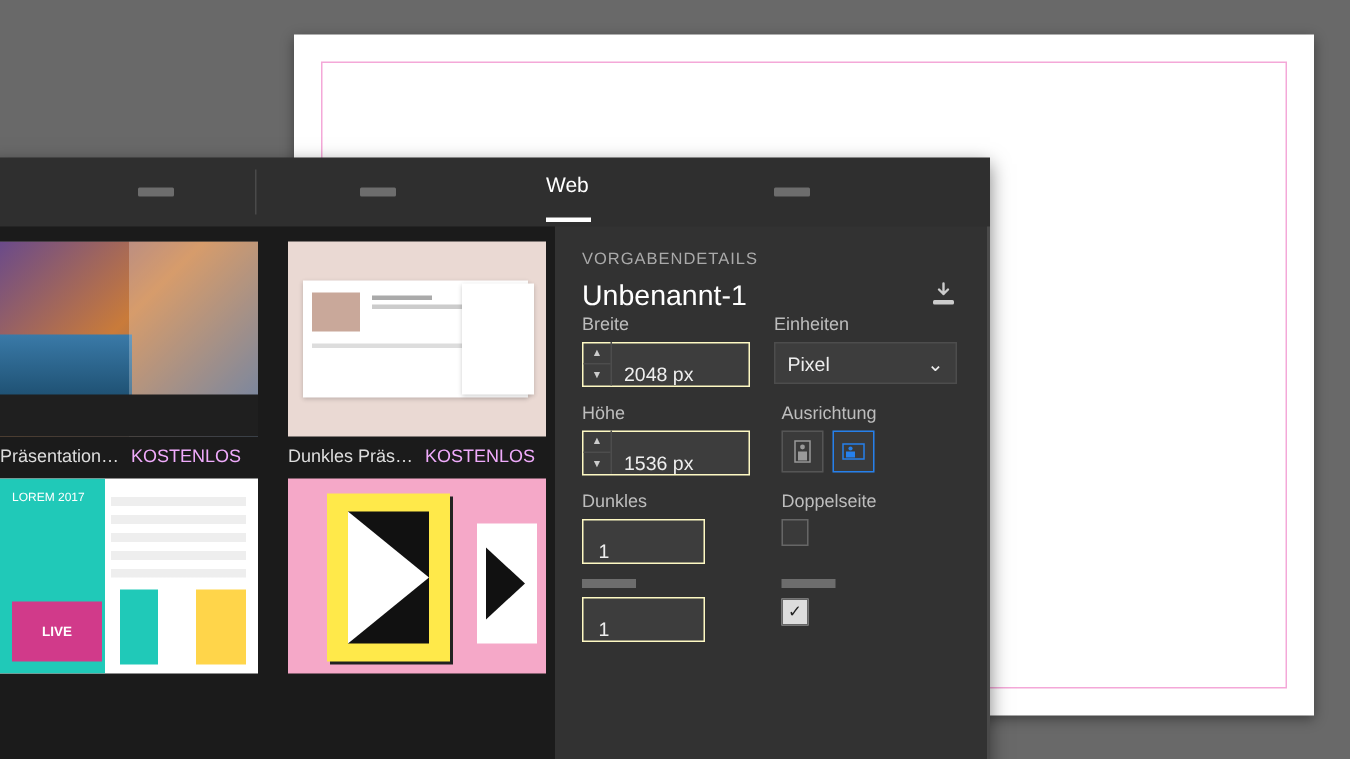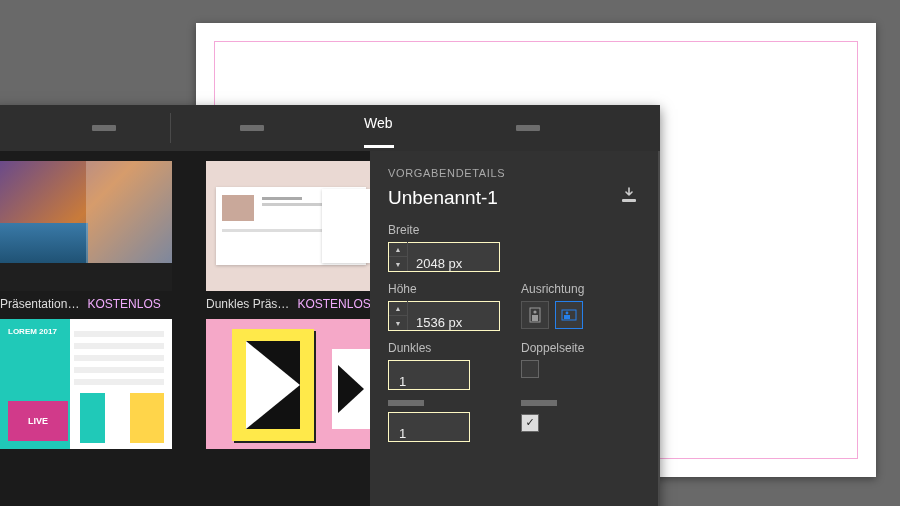--- a/index.html
+++ b/index.html
@@ -9,29 +9,29 @@
   .tabbar{height:46px;display:flex;align-items:center;position:relative}
   .tabbar .ph{width:24px;height:6px;background:#6d6d6d;border-radius:1px}
   .ph1{position:absolute;left:100px}
   .ph2{position:absolute;left:248px}
   .ph3{position:absolute;left:524px}
   .tab-web{position:absolute;left:372px;color:#fff;font-size:14px;padding-bottom:10px}
   .tab-underline{position:absolute;left:372px;top:40px;width:30px;height:3px;background:#fff}
   .tab-sep{position:absolute;left:178px;top:8px;width:1px;height:30px;background:#4a4a4a}
   .dialog-body{display:flex;flex:1}
   .templates{width:378px;background:#1b1b1b;padding:10px 8px 0 8px;box-sizing:border-box;overflow:hidden}
-  .trow{display:flex;gap:34px;margin-bottom:8px}
+  .trow{display:flex;gap:20px;margin-bottom:8px}
   .tcard{width:172px}
   .thumb{width:172px;height:130px;background:#555;position:relative;overflow:hidden}
   .tcap{display:flex;align-items:baseline;gap:8px;margin-top:6px;font-size:12px}
   .tcap .name{color:#ddd;white-space:nowrap;overflow:hidden;text-overflow:ellipsis;max-width:100px}
   .tcap .tag{color:#f0abfc}
   .details{flex:1;background:#323232;color:#ccc;padding:16px 20px 0 18px;box-sizing:border-box;position:relative;border-right:2px solid #4a4a4a}
   .details .sect{font-size:11px;letter-spacing:.06em;color:#aaa;margin-bottom:8px}
-  .title-row{display:flex;justify-content:space-between;margin-bottom:14px}
+  .title-row{display:flex;align-items:center;justify-content:space-between;}
   .title{color:#fff;font-size:19px;font-weight:400}
   .dl-icon{color:#ccc}
   .grid2{display:flex;gap:16px;margin-bottom:10px}
   .col{flex:1}
   .lbl{font-size:12px;color:#bdbdbd;margin-bottom:5px}
   .numfield{display:flex;align-items:flex-end;background:#3d3d3d;border:1px solid #fef9c3;height:28px;width:110px}
   .spin{width:18px;display:flex;flex-direction:column;border-right:1px solid #4d4d4d}
   .spin div{height:14px;display:flex;align-items:center;justify-content:center;font-size:7px;color:#ccc;cursor:pointer}
   .spin div:first-child{border-bottom:1px solid #4d4d4d}
   .numfield .val{padding-left:8px;color:#eee;font-size:13px}
@@ -49,21 +49,21 @@
   .t1d{position:absolute;right:0;top:0;width:86px;height:130px;background:rgba(255,255,255,.25)}
   .t2{background:#ead9d3}
   .t2a{position:absolute;left:10px;top:26px;width:150px;height:78px;background:#fff;box-shadow:0 1px 3px rgba(0,0,0,.2)}
   .t2b{position:absolute;left:16px;top:34px;width:32px;height:26px;background:#c9a89a}
   .t2c{position:absolute;left:56px;top:36px;width:40px;height:3px;background:#aaa}
   .t2d{position:absolute;left:56px;top:42px;width:60px;height:3px;background:#ccc}
   .t2e{position:absolute;left:16px;top:68px;width:132px;height:3px;background:#ddd}
   .t2f{position:absolute;right:8px;top:28px;width:48px;height:74px;background:#fff;box-shadow:0 1px 3px rgba(0,0,0,.2)}
   .t3{background:#fff}
   .t3a{position:absolute;left:0;top:0;width:70px;height:130px;background:#20c9b8}
-  .t3b{position:absolute;left:8px;top:8px;color:#fff;font-size:8px;font-weight:bold}
+  .t3b{position:absolute;left:8px;top:8px;color:#fff;font-size:8px;font-weight:normal}
   .t3c{position:absolute;left:74px;top:10px;width:90px;height:56px;background:repeating-linear-gradient(0deg,#eee,#eee 6px,#fff 6px,#fff 12px)}
   .t3d{position:absolute;left:8px;bottom:8px;width:60px;height:40px;background:#d13a8a;color:#fff;font-size:9px;font-weight:bold;display:flex;align-items:center;justify-content:center}
   .t3e{position:absolute;left:80px;bottom:6px;width:84px;height:50px;background:linear-gradient(90deg,#20c9b8 0 30%,#fff 30% 60%,#ffd54a 60%)}
   .t4{background:#f5a8c8}
   .t4a{position:absolute;left:26px;top:10px;width:82px;height:112px;background:#ffe94a;box-shadow:2px 2px 0 #222}
   .t4b{position:absolute;left:40px;top:22px;width:54px;height:88px;background:#111}
   .t4c{position:absolute;left:40px;top:22px;width:0;height:0;border-left:54px solid #fff;border-top:44px solid transparent;border-bottom:44px solid transparent}
   .t4d{position:absolute;right:6px;top:30px;width:40px;height:80px;background:#fff}
   .t4e{position:absolute;right:14px;top:46px;width:0;height:0;border-left:26px solid #111;border-top:24px solid transparent;border-bottom:24px solid transparent}
 </style>
@@ -150,20 +150,27 @@
 
       <div class="grid2">
         <div class="col">
           <div class="lbl">Breite</div>
           <div class="numfield">
             <div class="spin">
                 <div>▲</div>
                 <div>▼</div>
               </div>
             <span class="val">2048 px</span>
+          </div>
+        </div>
+        <div class="col">
+          <div class="lbl">Einheiten</div>
+          <div class="select">
+            <span>Pixel</span>
+            <span>⌄</span>
           </div>
         </div>
       </div>
 
       <div class="grid2">
         <div class="col">
           <div class="lbl">Höhe</div>
           <div class="numfield">
             <div class="spin">
                 <div>▲</div>

